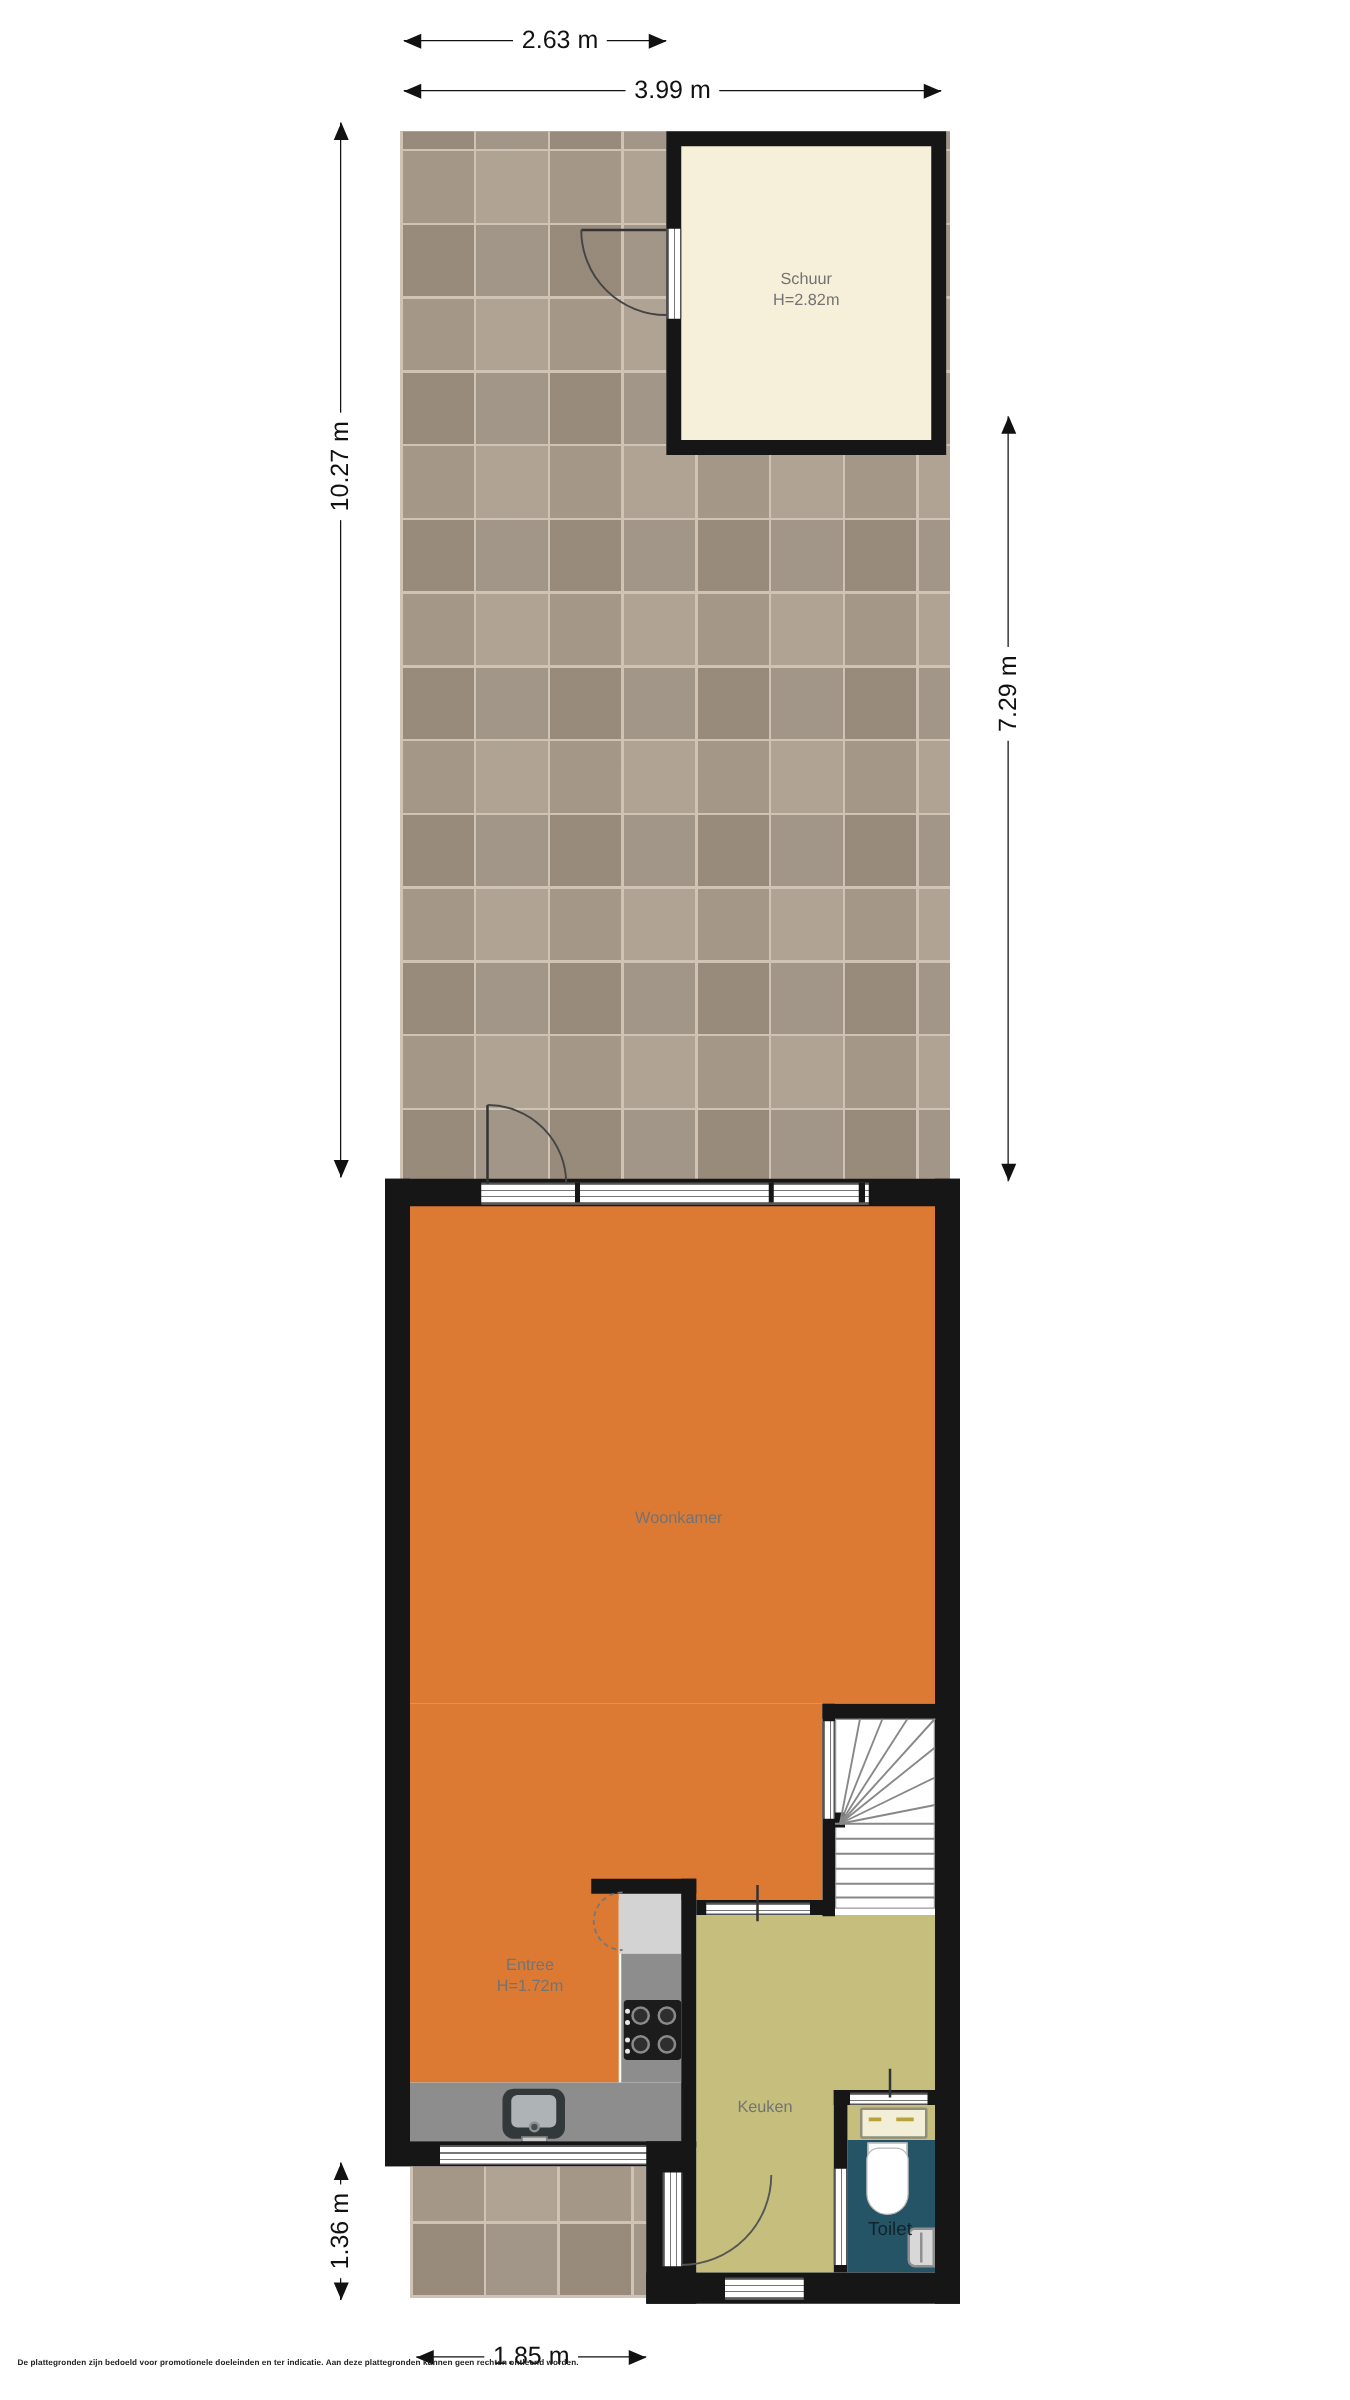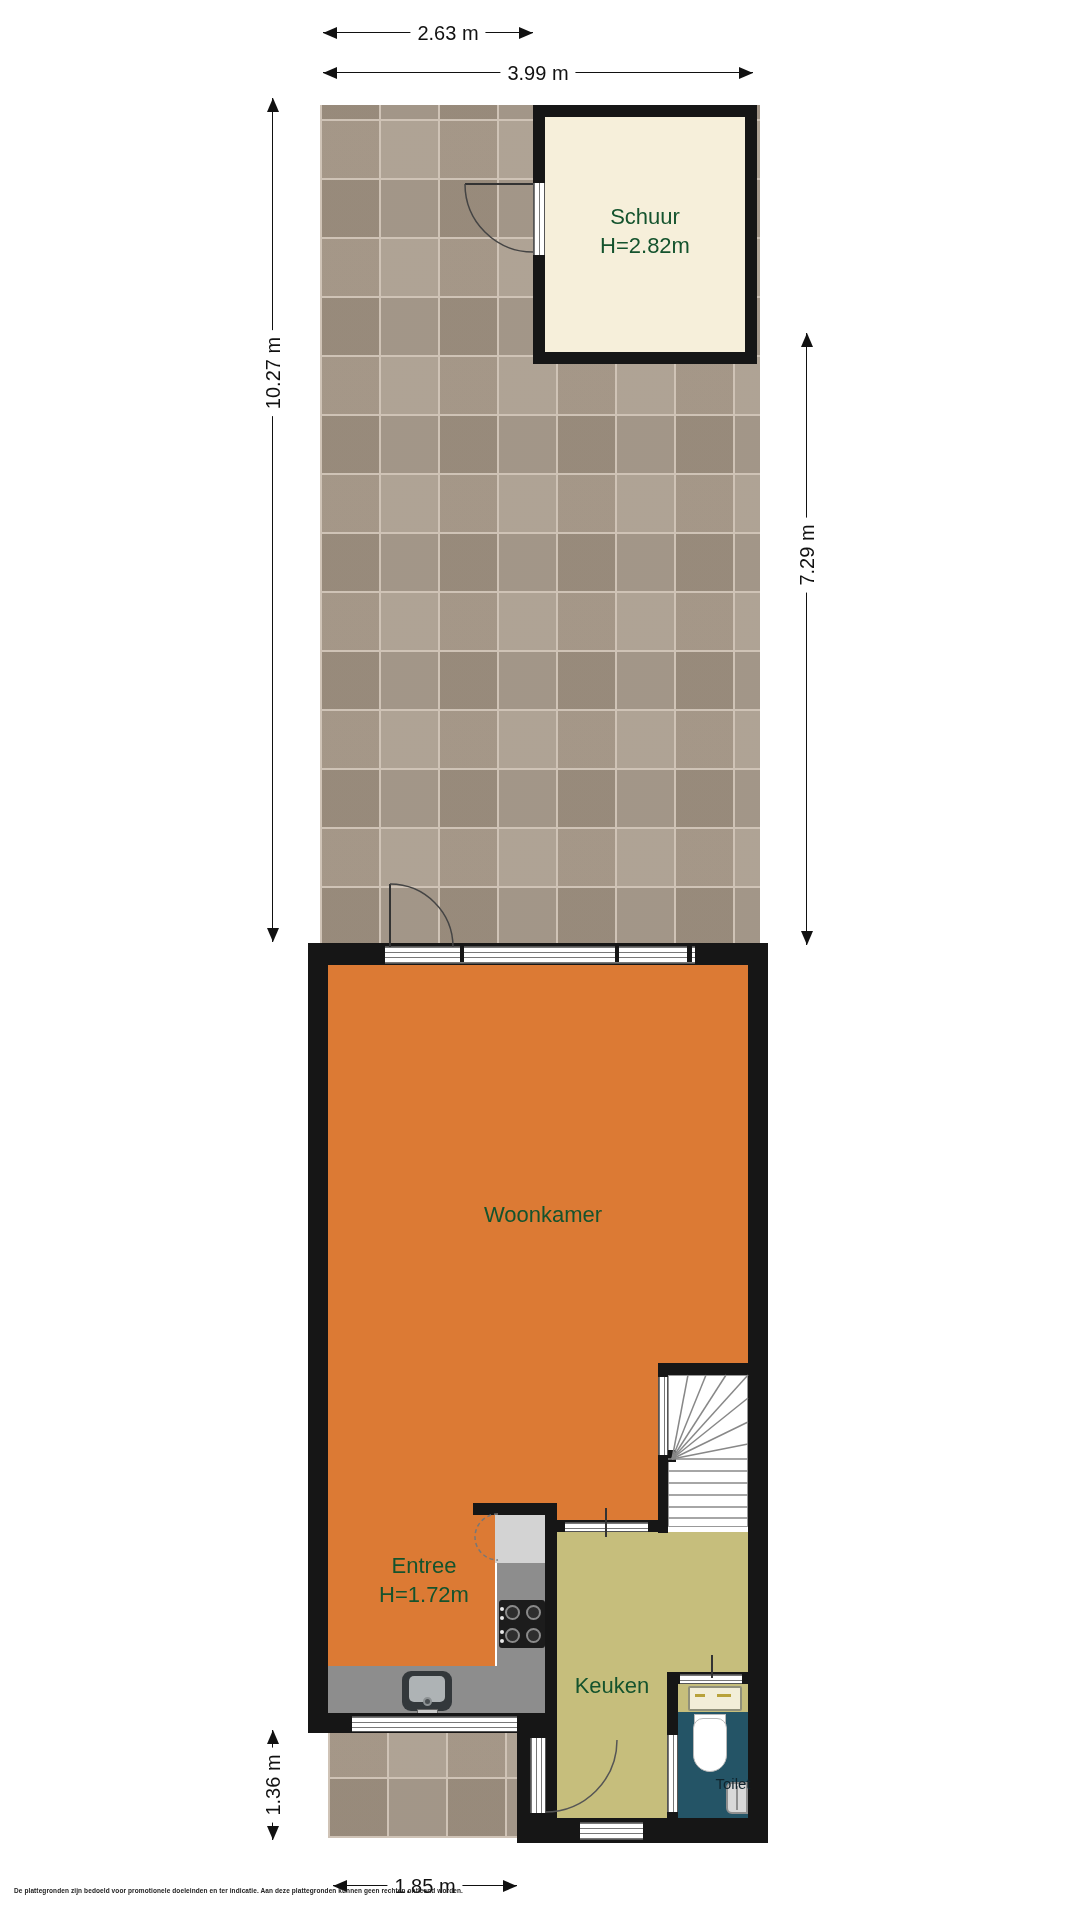--- a/index.html
+++ b/index.html
@@ -27,21 +27,21 @@
       repeating-linear-gradient(0deg, rgba(0,0,0,0.05) 0 59px, rgba(255,255,255,0.05) 59px 118px),
       repeating-linear-gradient(90deg, rgba(60,40,30,0.06) 0 59px, rgba(255,255,255,0.06) 59px 118px);
   }
   .floor-orange{position:absolute;background:var(--orange);}
   .floor-khaki{position:absolute;background:var(--khaki);}
   .floor-teal{position:absolute;background:var(--teal);}
   .winH{position:absolute;background:repeating-linear-gradient(180deg,#777 0 1px,#ffffff 1px 5px);border-top:1px solid #555;border-bottom:1px solid #555;}
   .winV{position:absolute;background:repeating-linear-gradient(90deg,#777 0 1px,#ffffff 1px 5px);border-left:1px solid #555;border-right:1px solid #555;box-sizing:border-box;}
   .mullion{position:absolute;background:var(--wall);}
   .room-label{position:absolute;transform:translate(-50%,-50%);text-align:center;
-    font-size:22px;line-height:1.3;color:#14532d;white-space:nowrap;}
+    font-size:13px;line-height:1.3;color:#737373;white-space:nowrap;}
   .dim-label{position:absolute;transform:translate(-50%,-50%);background:#fff;
     padding:1px 7px;font-size:20px;color:#111;white-space:nowrap;}
   .dim-label.vert{transform:translate(-50%,-50%) rotate(-90deg);}
   .dim-line-h{position:absolute;height:0;border-top:1.5px solid #111;}
   .dim-line-v{position:absolute;width:0;border-left:1.5px solid #111;}
   .arrow{position:absolute;width:0;height:0;}
   .arrow.left {border-top:6px solid transparent;border-bottom:6px solid transparent;border-right:14px solid #111;}
   .arrow.right{border-top:6px solid transparent;border-bottom:6px solid transparent;border-left:14px solid #111;}
   .arrow.up   {border-left:6px solid transparent;border-right:6px solid transparent;border-bottom:14px solid #111;}
   .arrow.down {border-left:6px solid transparent;border-right:6px solid transparent;border-top:14px solid #111;}
@@ -166,21 +166,21 @@
   <div class="room-label" style="left:543px;top:1215px;">
     <span>Woonkamer</span>
   </div>
   <div class="room-label" style="left:424px;top:1581px;">
     <span>Entree</span><br>
     <span>H=1.72m</span>
   </div>
   <div class="room-label" style="left:612px;top:1686px;">
     <span>Keuken</span>
   </div>
-  <div class="room-label" style="left:712px;top:1784px;font-size:15px;color:#10242d;margin-left:21px;">
+  <div class="room-label" style="left:712px;top:1784px;font-size:15px;color:#10242d;">
     <span>Toilet</span>
   </div>
 
   <div class="dim-line-h" style="left:323px;top:32px;width:210px;"></div>
   <div class="arrow left" style="left:323px;top:27px;"></div>
   <div class="arrow right" style="left:519px;top:27px;"></div>
   <div class="dim-label" style="left:428px;top:33px;margin-left:20px;">2.63 m</div>
 
   <div class="dim-line-h" style="left:323px;top:72px;width:430px;"></div>
   <div class="arrow left" style="left:323px;top:67px;"></div>

